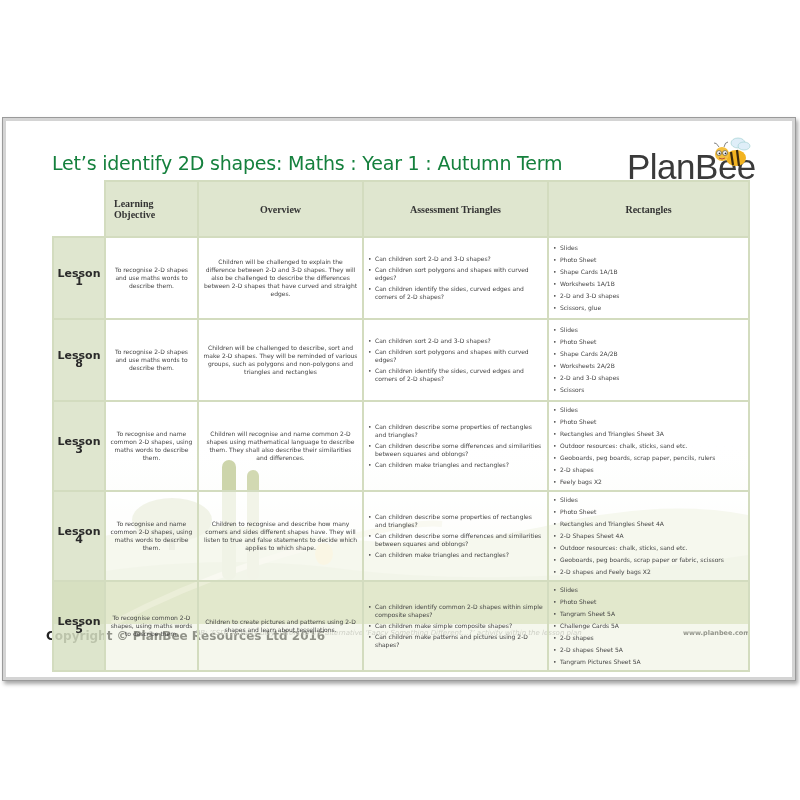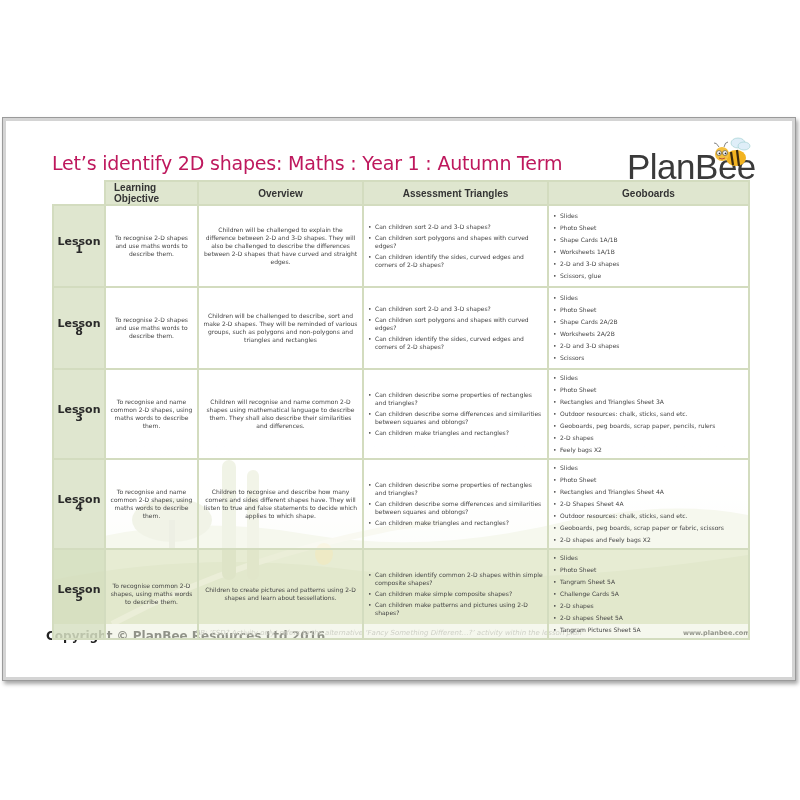--- a/index.html
+++ b/index.html
@@ -7,40 +7,40 @@
     width: 800px; height: 800px; background: #ffffff; position: relative; overflow: hidden;
     font-family: "Liberation Sans", sans-serif;
   }
   .sheet {
     position: absolute; left: 2px; top: 117px; width: 792px; height: 562px;
     background: #ffffff;
     border: 1px solid #9a9a9a;
     box-shadow: inset 0 0 0 3px #d4d4d4, 2px 3px 4px rgba(0,0,0,0.35);
   }
   .title {
-    position: absolute; left: 52px; top: 152px; font-size: 19px; color: #be185d;
+    position: absolute; left: 52px; top: 152px; font-size: 19px; color: #15803d;
     font-family: "DejaVu Sans", sans-serif; letter-spacing: -0.2px;
   }
   .logo {
     position: absolute; left: 627px; top: 147px; font-size: 35px; color: #3a3a3a;
     font-family: "Liberation Sans", sans-serif; letter-spacing: -0.5px;
   }
   .bee { position: absolute; left: 708px; top: 134px; width: 44px; height: 38px; }
 
   .table-wrap { position: absolute; left: 52px; top: 180px; width: 696px; height: 444px; }
   .bg-landscape {
     position: absolute; left: 0; top: 260px; width: 696px; height: 184px; overflow: hidden; z-index: 0;
   }
   table {
     position: absolute; left: 0; top: 0; border-collapse: collapse; width: 696px; z-index: 1;
     table-layout: fixed;
   }
   th {
     background: #dfe6cf; color: #333; font-size: 10px; font-weight: bold; height: 22px;
-    border: 2px solid #d3dcbf; font-family: Liberation Sans, sans-serif; padding: 0;
+    border: 2px solid #d3dcbf; font-family: Liberation Serif, serif; padding: 16px;
   }
   th.obj { text-align: left; padding-left: 8px; }
   th.empty { background: transparent; border: none; }
   td {
     border: 2px solid #d3dcbf; font-size: 6px; color: #444; vertical-align: middle; padding: 0 4px;
     height: 80px; font-family: "DejaVu Sans", sans-serif; line-height: 8px;
   }
   td.lesson {
     background: #dfe6cf; font-weight: bold; font-size: 11px; color: #2a2a2a; text-align: center;
     padding: 0;
@@ -107,21 +107,21 @@
         <col style="width:165px">
         <col style="width:185px">
         <col style="width:201px">
     </colgroup>
     <thead>
       <tr>
         <th class="empty"></th>
         <th class="obj">Learning Objective</th>
         <th>Overview</th>
         <th>Assessment Triangles</th>
-        <th>Geoboards</th>
+        <th>Rectangles</th>
       </tr>
     </thead>
     <tbody>
       <tr>
         <td class="lesson">Lesson 1</td>
         <td class="center">To recognise 2-D shapes and use maths words to describe them.</td>
         <td class="center">Children will be challenged to explain the difference between 2-D and 3-D shapes. They will also be challenged to describe the differences between 2-D shapes that have curved and straight edges.</td>
         <td>
           <ul>
             <li>Can children sort 2-D and 3-D shapes?</li>

